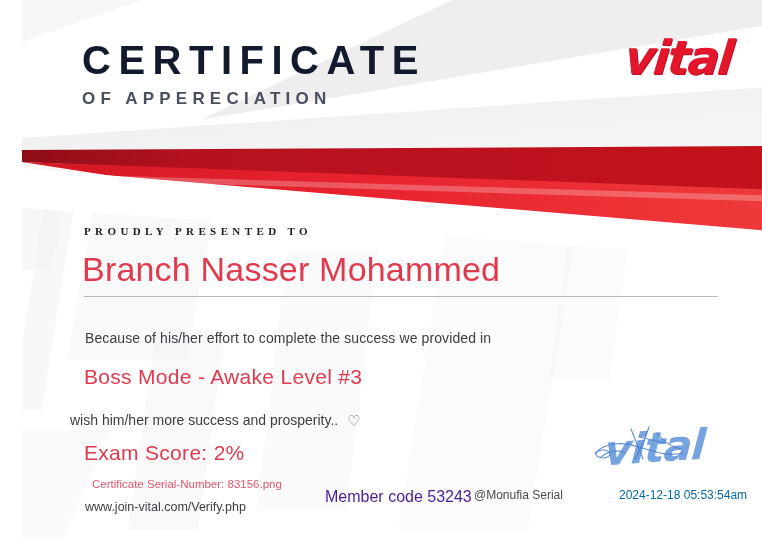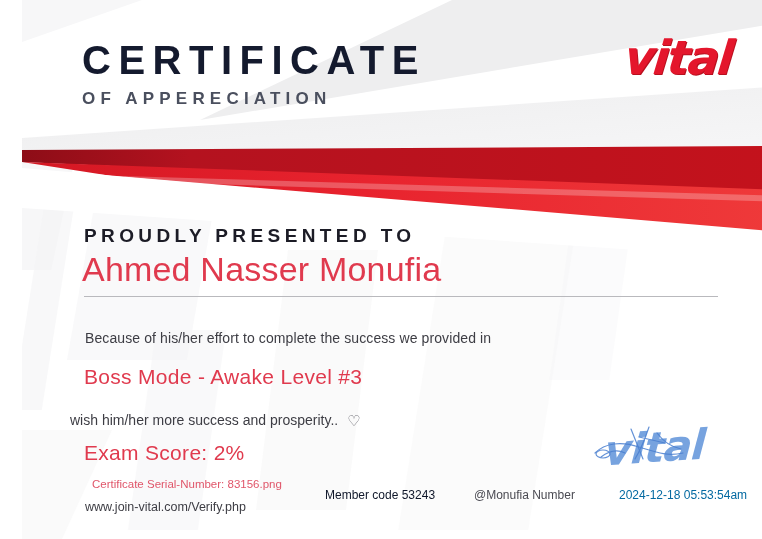--- a/index.html
+++ b/index.html
@@ -61,25 +61,26 @@
     line-height:1;
     transform:skewX(-6deg);
     text-shadow:1px 1px 0 #b8101f;
   }
 
   
   .body-area { position:absolute; left:0; top:225px; width:762px; }
 
   .presented {
     position:absolute; left:62px; top:0;
-    font-size:19px;
+    font-size:11px;
     font-weight:bold;
     letter-spacing:4.4px;
     color:#1c1c26;
     white-space:nowrap;
+    font-family:Liberation Serif, serif;
   }
 
   .recipient {
     position:absolute; left:60px; top:25px;
     font-size:34px;
     color:#e03a4e;
     font-weight:normal;
     letter-spacing:0.2px;
     white-space:nowrap;
   }
@@ -137,22 +138,22 @@
   }
   .verify {
     position:absolute; left:63px; top:275px;
     font-size:12.5px;
     color:#3d3d44;
     white-space:nowrap;
     text-align:right;
   }
   .member {
     position:absolute; left:303px; top:263px;
-    font-size:12px;
-    color:#0f172a;
+    font-size:16px;
+    color:#4c1d95;
     white-space:nowrap;
   }
   .branch {
     position:absolute; left:452px; top:263px;
     font-size:12px;
     color:#4a4a52;
     white-space:nowrap;
   }
   .datestamp {
     position:absolute; left:597px; top:263px;
@@ -239,41 +240,41 @@
       <div class="cert-sub">OF APPERECIATION</div>
     </div>
 
     <div class="logo">vital</div>
   </div>
 
   <div class="body-area">
 
     <div class="presented">PROUDLY PRESENTED TO</div>
 
-    <div class="recipient">Ahmed Nasser Monufia</div>
+    <div class="recipient">Branch Nasser Mohammed</div>
 
     <div class="rule"></div>
 
     <div class="because">Because of his/her effort to complete the success we provided in</div>
 
     <div class="course">Boss Mode - Awake Level #3</div>
 
     <div class="wishline">
       <span>wish him/her more success and prosperity..</span><span class="heart">♡</span>
     </div>
 
     <div class="score">Exam Score: 2%</div>
 
     <div class="serial">Certificate Serial-Number: 83156.png</div>
 
     <div class="verify">www.join-vital.com/Verify.php</div>
 
     <div class="member">Member code 53243</div>
 
-    <div class="branch">@Monufia Number</div>
+    <div class="branch">@Monufia Serial</div>
 
     <div class="datestamp">2024-12-18 05:53:54am</div>
   </div>
 
   <div class="stamp">
     <div class="stamp-word">vital</div>
     <svg class="stamp-svg" viewBox="0 0 160 72">
       <g stroke="#4a7fd0" stroke-width="1.2" fill="none" opacity="0.85" stroke-linecap="round">
         <path d="M8,40 C18,30 34,28 52,34 C66,38 78,44 96,40"></path>
         <path d="M14,44 C22,38 30,36 38,40"></path>

